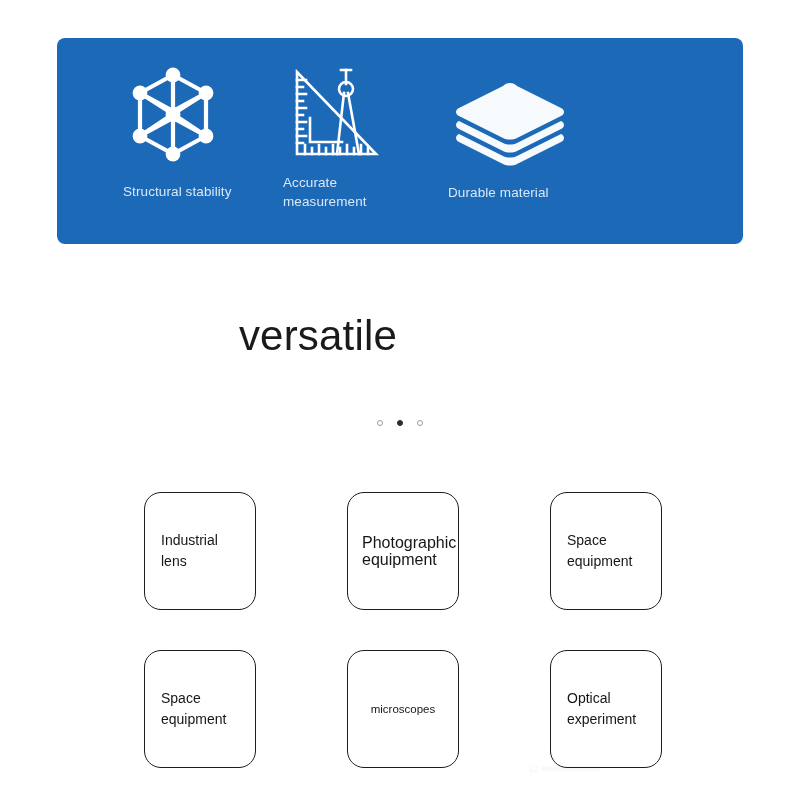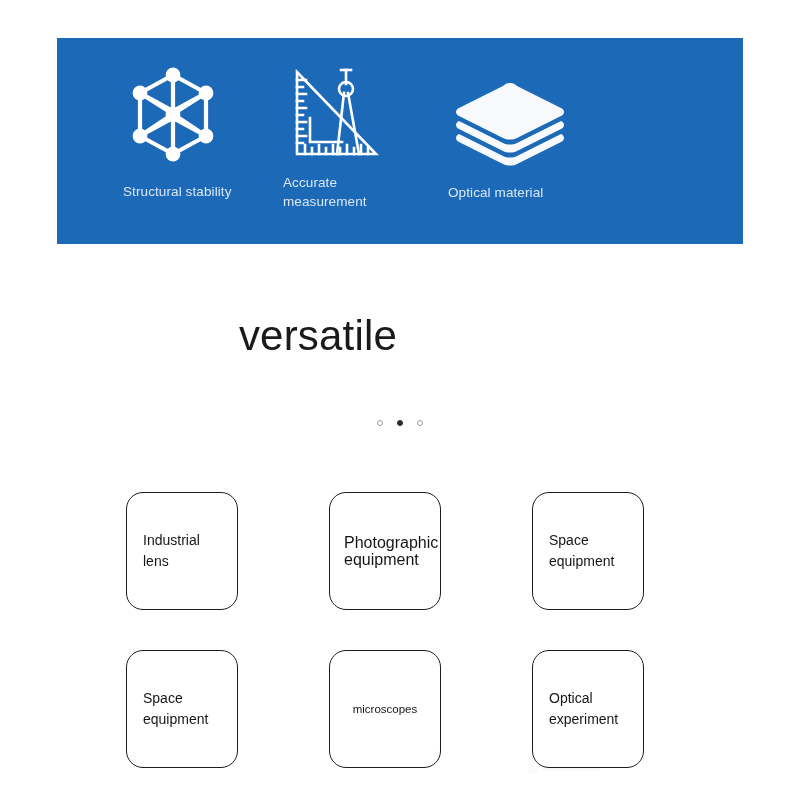--- a/index.html
+++ b/index.html
@@ -19,20 +19,21 @@
 
   
   .banner {
     position: absolute;
     left: 57px;
     top: 38px;
     width: 686px;
     height: 206px;
     background: #1c69b8;
     overflow: hidden;
+    border-radius: 8px;
   }
   .banner-inner {
     position: absolute;
     inset: 0;
   }
 
   .feature {
     position: absolute;
   }
   .feature-icon {
@@ -103,21 +104,21 @@
     background: transparent;
   }
   .dot.is-active {
     background: #2b2b2b;
     border-color: #2b2b2b;
   }
 
   
   .card-grid {
     position: absolute;
-    left: 126px;
+    left: 144px;
     top: 492px;
     width: 519px;
     display: grid;
     grid-template-columns: 112px 112px 112px;
     grid-template-rows: 118px 118px;
     column-gap: 91px;
     row-gap: 40px;
   }
   .card {
     position: relative;
@@ -242,21 +243,21 @@
             <path d="M59 2 C62 2 64 3 66 5 L110 27 C114 29 114 33 110 35 L66 57 C62 59 56 59 52 57 L8 35 C4 33 4 29 8 27 L52 5 C54 3 56 2 59 2 Z" opacity="0.97"></path>
           </g>
           <g fill="#ffffff">
             <path d="M8 40 L30 51 L52 62 C56 64 62 64 66 62 L88 51 L110 40 C114 42 114 46 110 48 L66 70 C62 72 56 72 52 70 L8 48 C4 46 4 42 8 40 Z" opacity="0.97"></path>
           </g>
           <g fill="#ffffff">
             <path d="M8 53 L30 64 L52 75 C56 77 62 77 66 75 L88 64 L110 53 C114 55 114 59 110 61 L66 83 C62 85 56 85 52 83 L8 61 C4 59 4 55 8 53 Z" opacity="0.97"></path>
           </g>
         </svg>
       </span>
-      <span class="feature-label">Optical material</span>
+      <span class="feature-label">Durable material</span>
     </div>
 
   </div>
 </div>
 
 <div class="headline-block">
   <h1 class="headline">versatile</h1>
 </div>
 
 <div class="dots">

